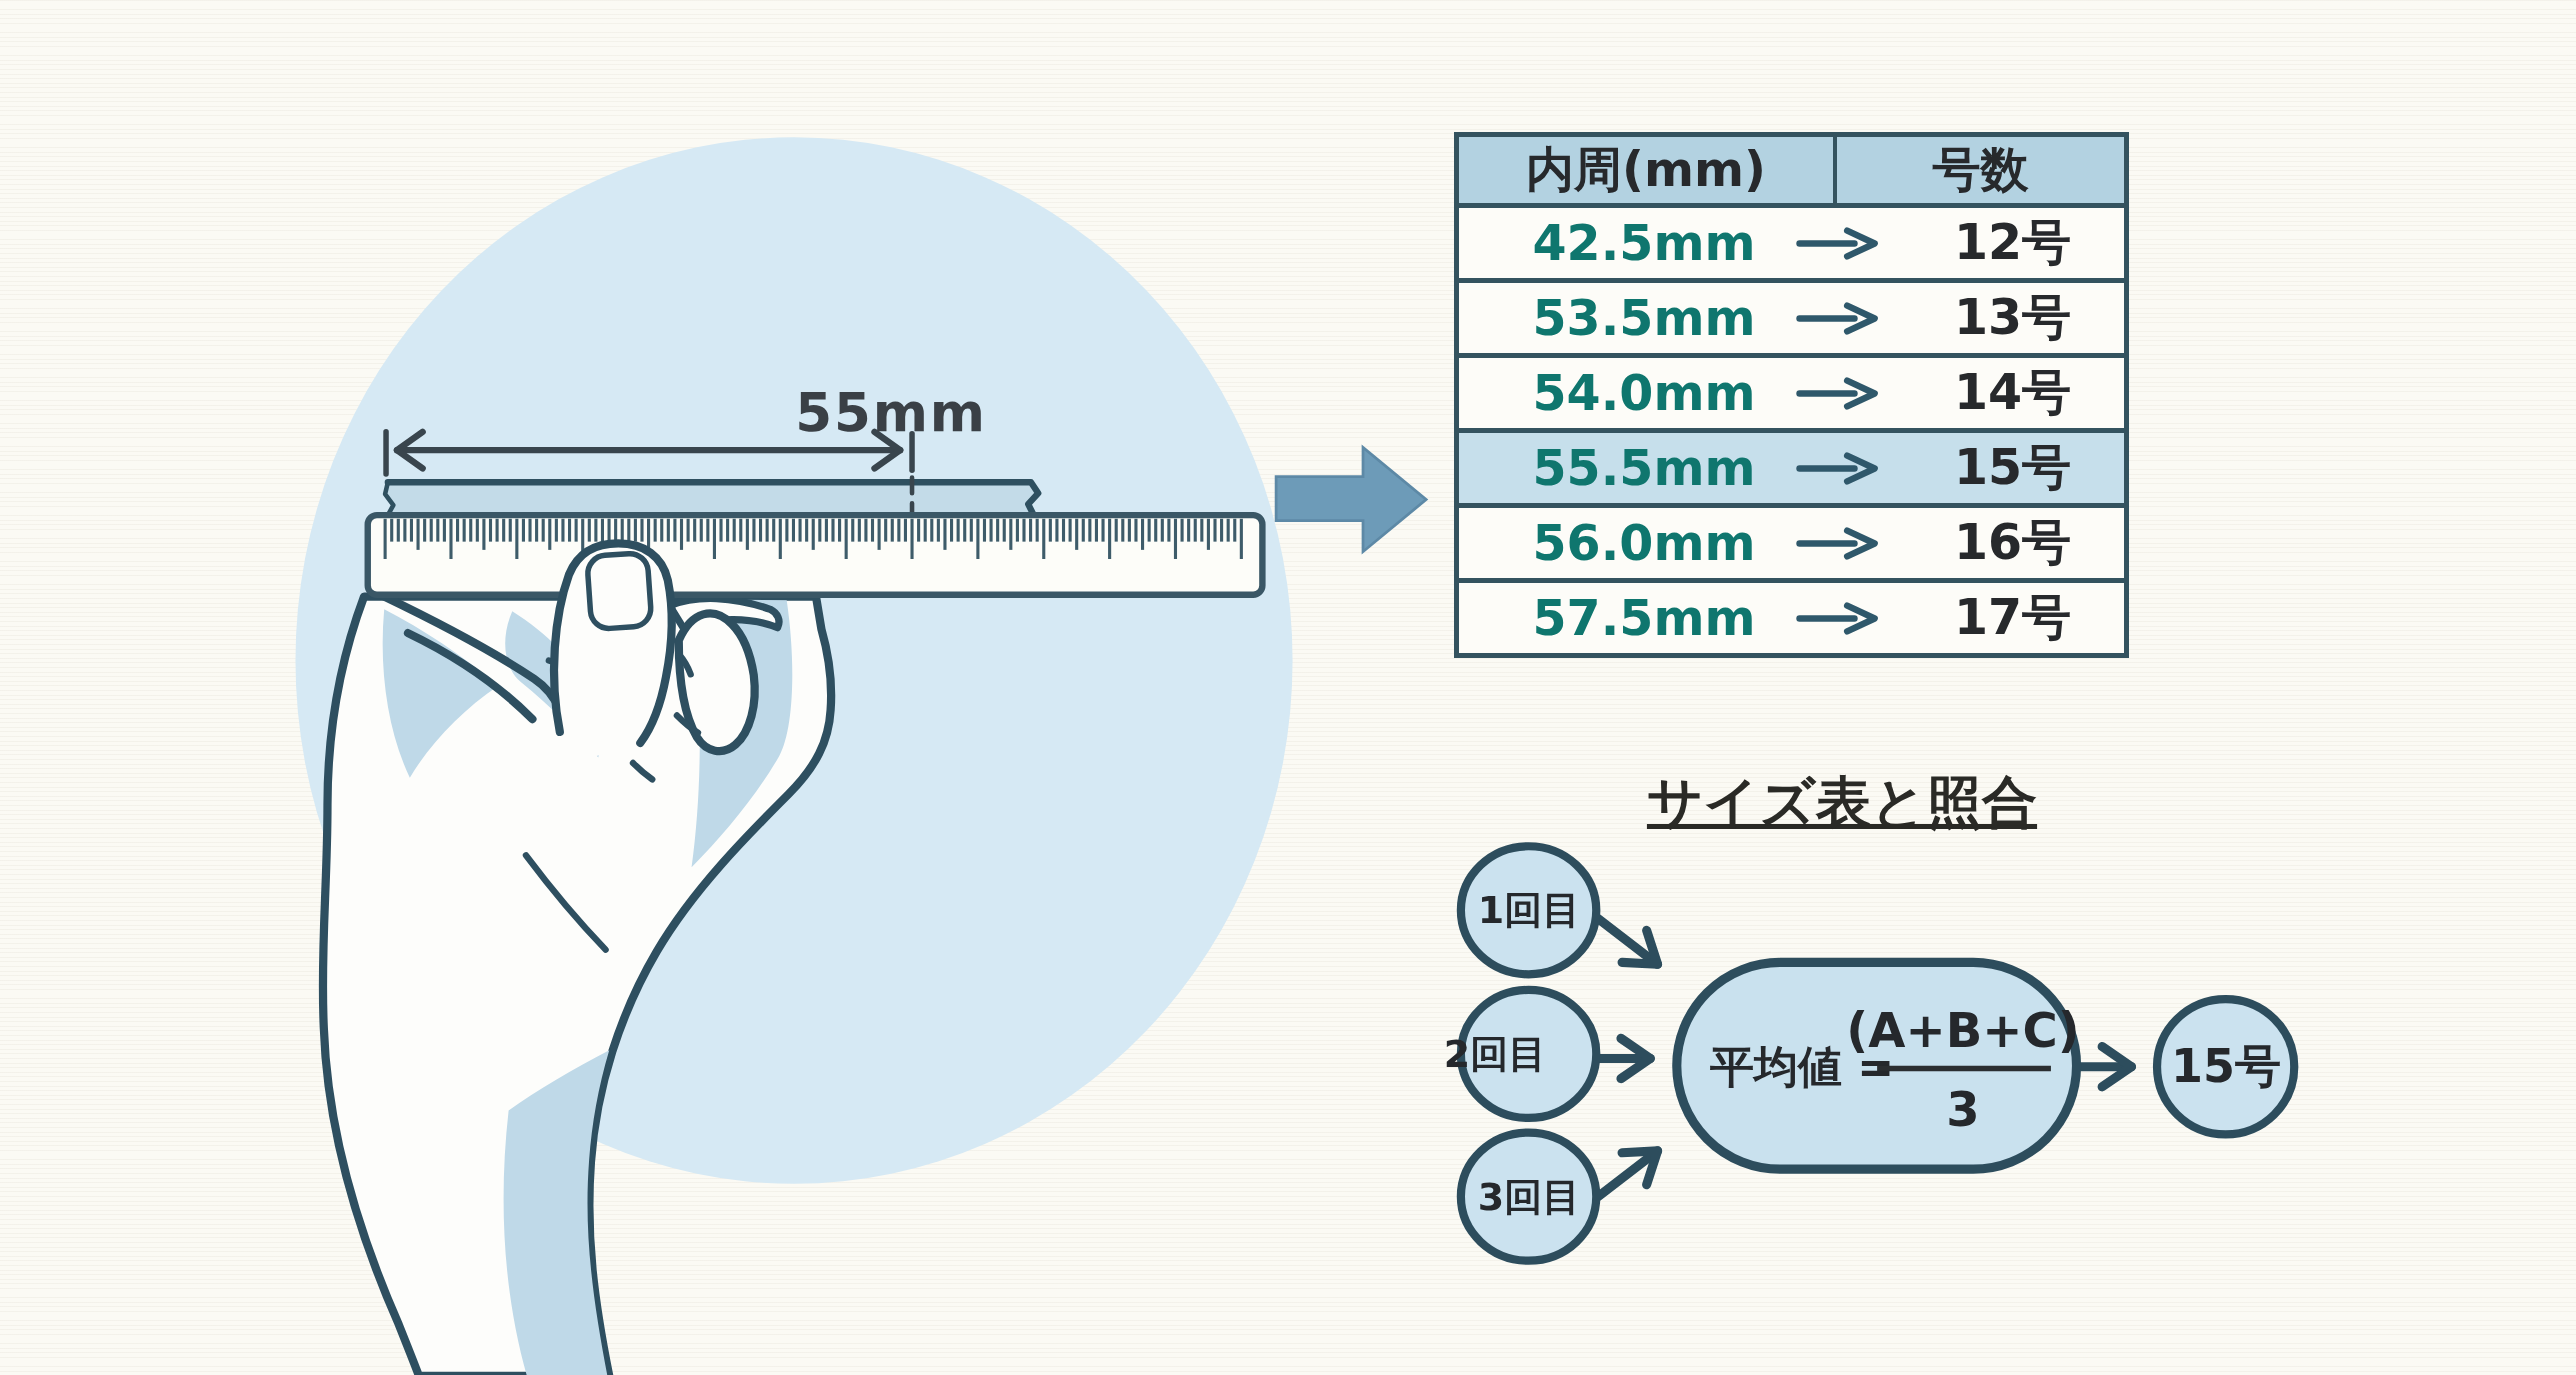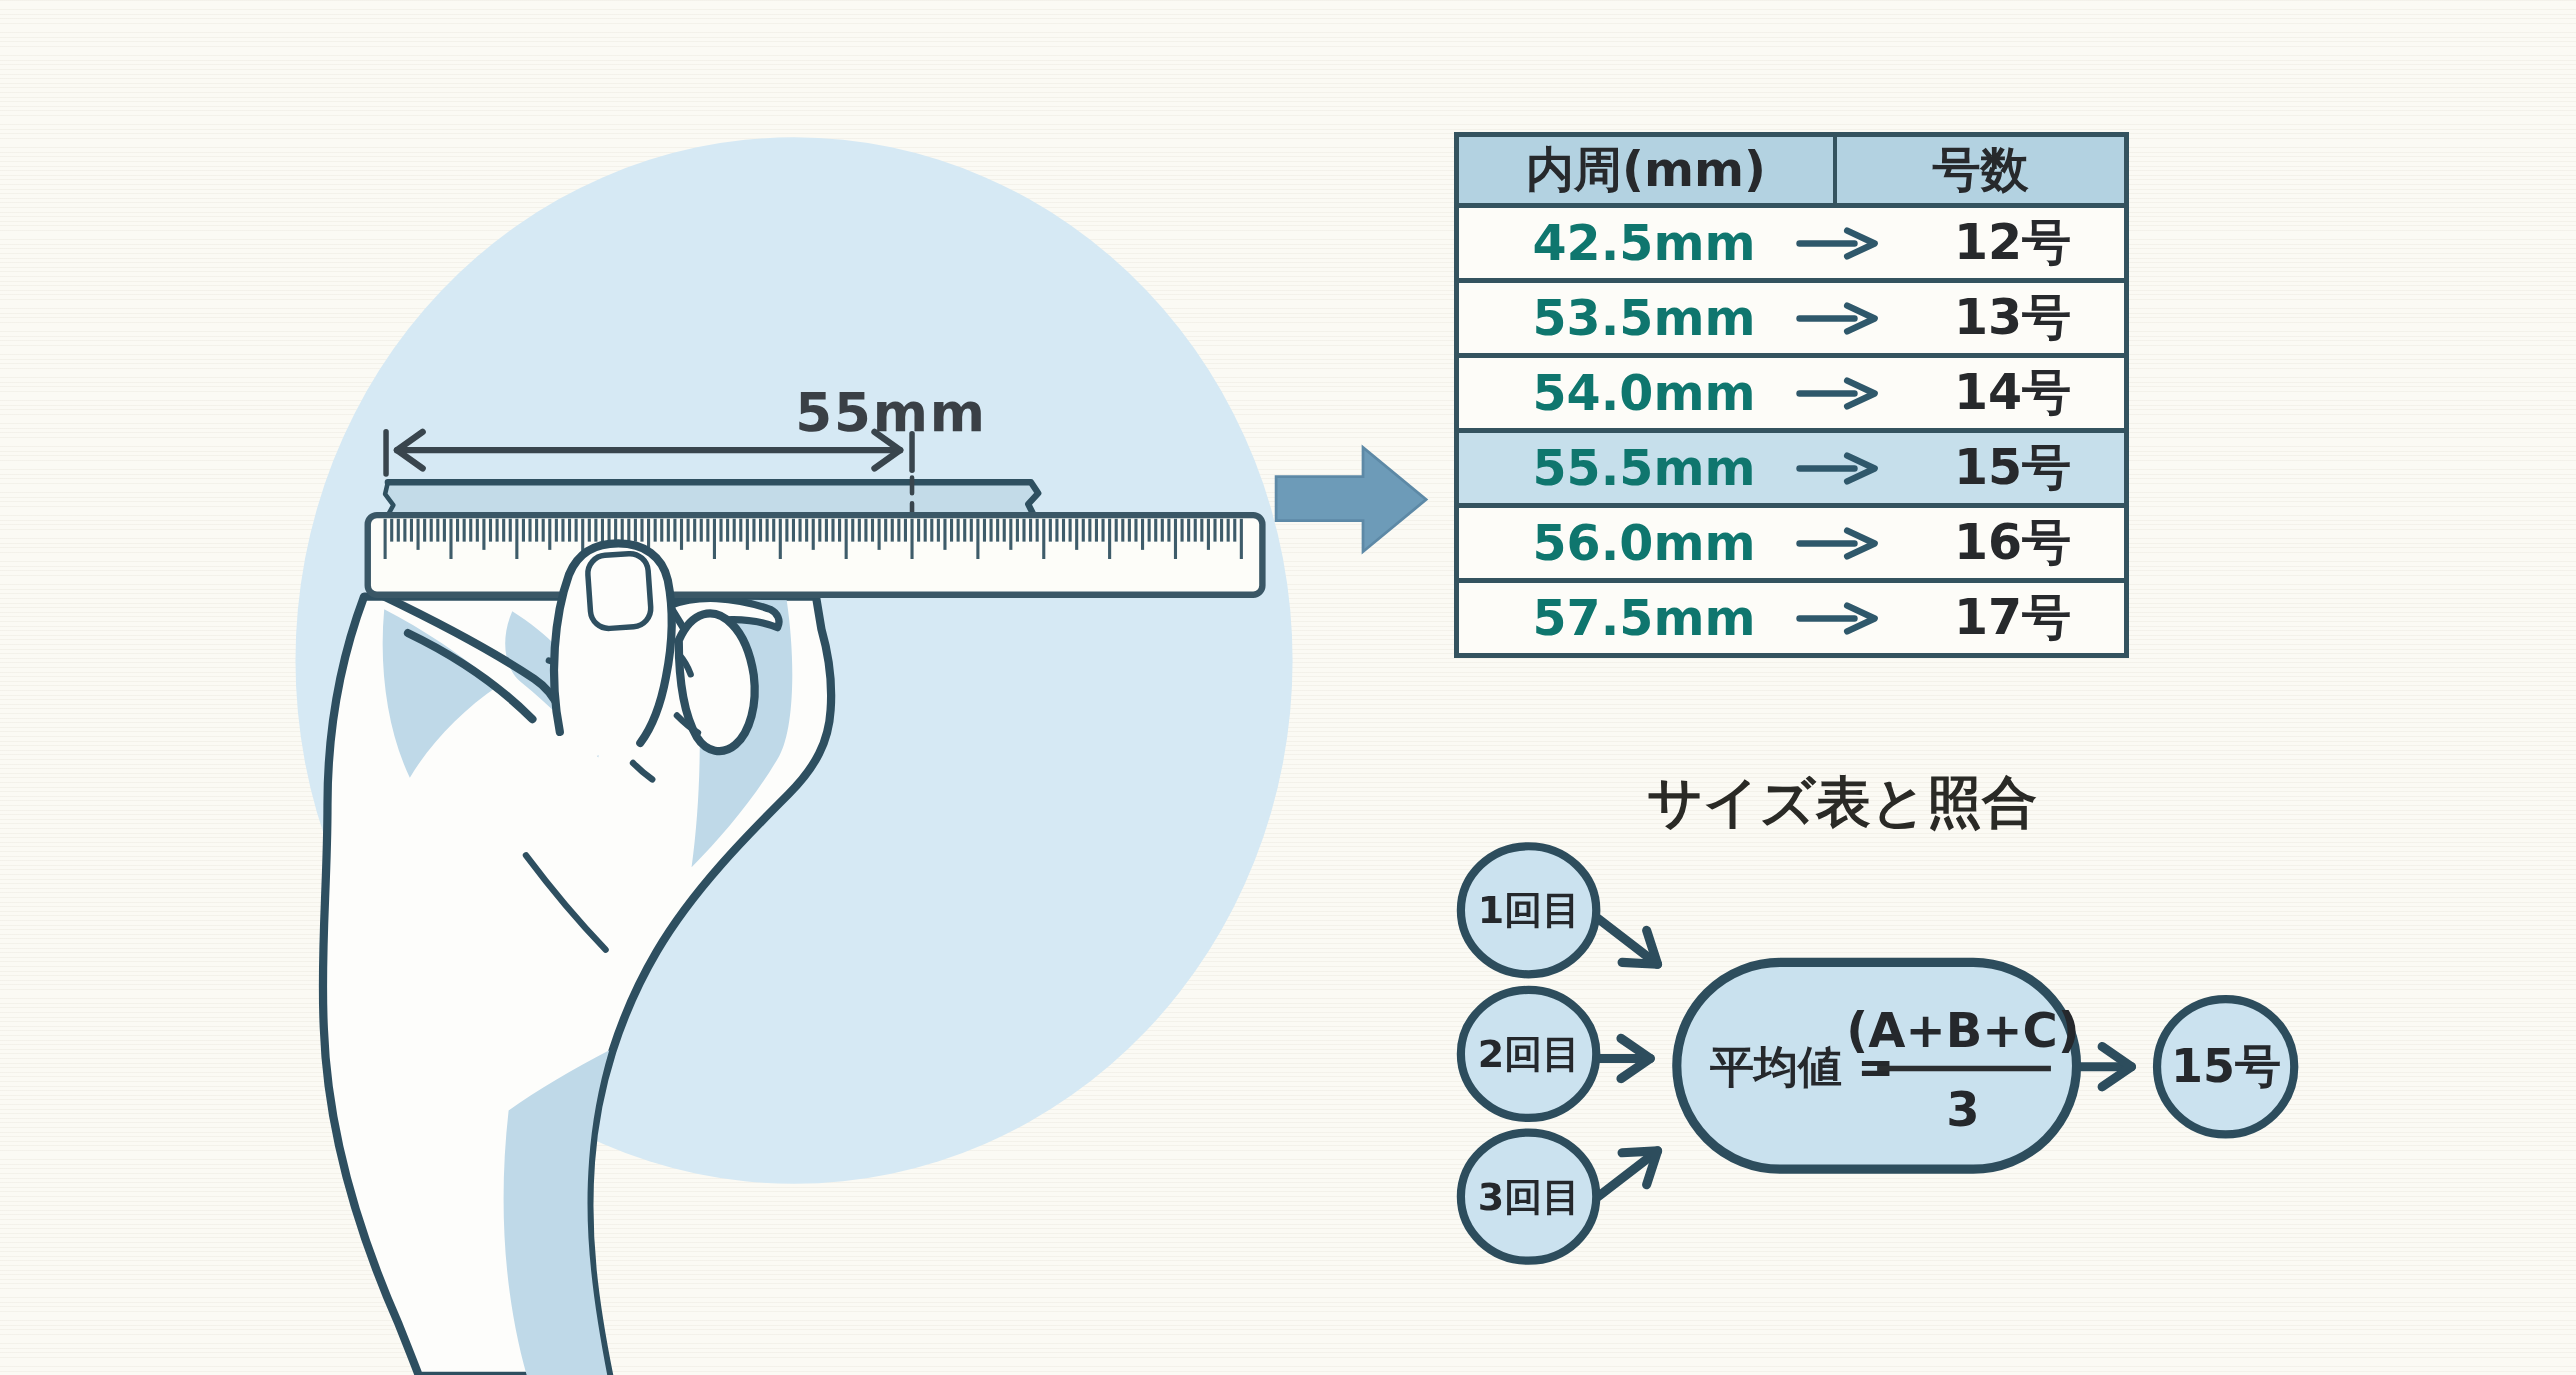--- a/index.html
+++ b/index.html
@@ -39,21 +39,21 @@
   }
   .t-row.highlight{background:#c6dfeb;}
   .t-row .val{position:absolute;left:0;top:0;width:370px;height:70px;
     display:flex;align-items:center;justify-content:center;
     font-size:49px;font-weight:700;color:#0f766e;}
   .t-row .row-arrow{position:absolute;left:335px;top:16.5px;width:88px;height:37px;}
   .t-row .sz{position:absolute;left:430px;top:0;width:247px;height:70px;
     display:flex;align-items:center;justify-content:center;
     font-size:49px;font-weight:700;color:#27292c;}
 
-  .table-caption{left:1842px;top:803px;font-size:55px;font-weight:700;color:#2a2a26;}
+  .table-caption{left:1842px;top:803px;font-size:55px;font-weight:700;color:#2a2a26;text-decoration:underline;}
 
   
   .node-label{font-size:38px;font-weight:700;color:#25282c;}
   .formula-label{font-size:44px;font-weight:700;color:#25282c;}
   .frac-num{font-size:48px;font-weight:700;color:#25282c;}
   .frac-den{font-size:48px;font-weight:700;color:#25282c;}
   .result-label{font-size:46px;font-weight:700;color:#25282c;}
 </style>
 </head>
 <body>
@@ -356,21 +356,21 @@
             <path d="M 58,6 L 88,20 L 58,34"></path>
           </g>
         </svg>
       <span class="sz">17号</span>
     </div>
   </div>
 
   <div class="abs center-xy table-caption" style="left:1842px;top:803px;">サイズ表と照合</div>
 
   <div class="abs center-xy node-label" style="left:1529px;top:910px;">1回目</div>
-  <div class="abs center-xy node-label" style="left:1529px;top:1054px;">2回目</div>
+  <div class="abs center-xy node-label" style="left:1495px;top:1054px;">2回目</div>
   <div class="abs center-xy node-label" style="left:1529px;top:1197px;">3回目</div>
 
   <div class="abs center-xy formula-label" style="left:1778px;top:1067px;margin-left:24px;">平均値 =</div>
   <div class="abs center-xy frac-num" style="left:1963px;top:1030px;">(A+B+C)</div>
   <div class="abs center-xy frac-den" style="left:1963px;top:1109px;">3</div>
 
   <div class="abs center-xy result-label" style="left:2226px;top:1067px;">15号</div>
 
 </div>
 

